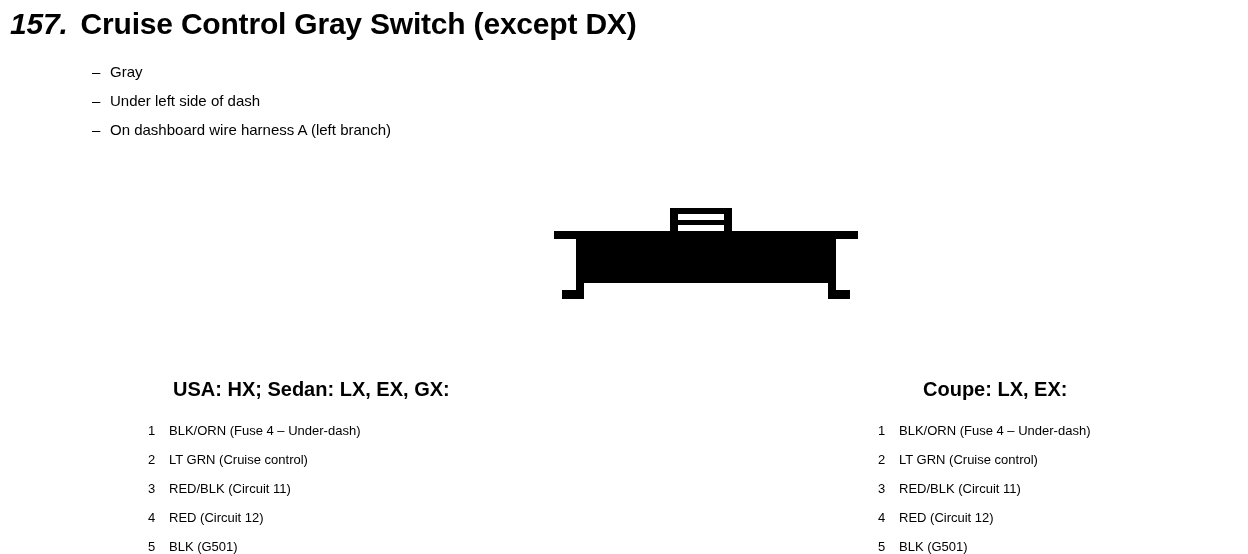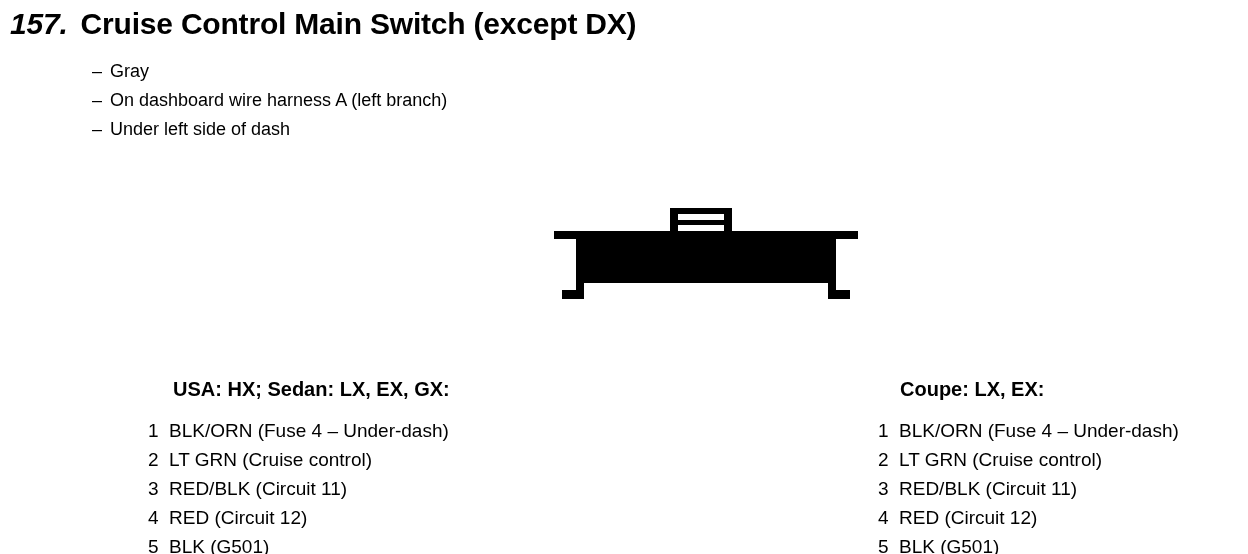--- a/index.html
+++ b/index.html
@@ -30,21 +30,21 @@
   }
   #title .num { margin-right: 13px; font-style: italic; }
 
   
   #notes {
     position: absolute;
     left: 92px;
     top: 57px;
   }
   .note-line {
-    font-size: 18px;
+    font-size: 15px;
     line-height: 29px;
     white-space: nowrap;
   }
   .note-dash {
     display: inline-block;
     width: 18px;
   }
 
   
   #connector {
@@ -73,48 +73,48 @@
   #legend-right { left: 878px; top: 363px; }
 
   .legend-heading {
     font-size: 20px;
     font-weight: bold;
     white-space: nowrap;
     line-height: 24px;
     margin-bottom: 15px;
   }
   #legend-left  .legend-heading { padding-left: 25px; }
-  #legend-right .legend-heading { padding-left: 22px; }
+  #legend-right .legend-heading { padding-left: 22px; text-align: center; }
 
   .pin-row {
-    font-size: 19px;
+    font-size: 13px;
     line-height: 29px;
     white-space: nowrap;
   }
   .pin-no {
     display: inline-block;
     width: 21px;
   }
 </style>
 </head>
 <body>
 
 <div id="title">
-  <span class="num">157.</span><span>Cruise Control Main Switch (except DX)</span>
+  <span class="num">157.</span><span>Cruise Control Gray Switch (except DX)</span>
 </div>
 
 <div id="notes">
   <div class="note-line">
     <span class="note-dash">–</span><span>Gray</span>
   </div>
   <div class="note-line">
+    <span class="note-dash">–</span><span>Under left side of dash</span>
+  </div>
+  <div class="note-line">
     <span class="note-dash">–</span><span>On dashboard wire harness A (left branch)</span>
-  </div>
-  <div class="note-line">
-    <span class="note-dash">–</span><span>Under left side of dash</span>
   </div>
 </div>
 
 <div id="connector">
   <svg width="316" height="108" viewBox="0 0 316 108" xmlns="http://www.w3.org/2000/svg">
 
     <g>
       <rect x="122" y="10" width="62" height="28" fill="#000"></rect>
       <rect x="130" y="16" width="46" height="6" fill="#fff"></rect>
       <rect x="130" y="27" width="46" height="6" fill="#fff"></rect>

